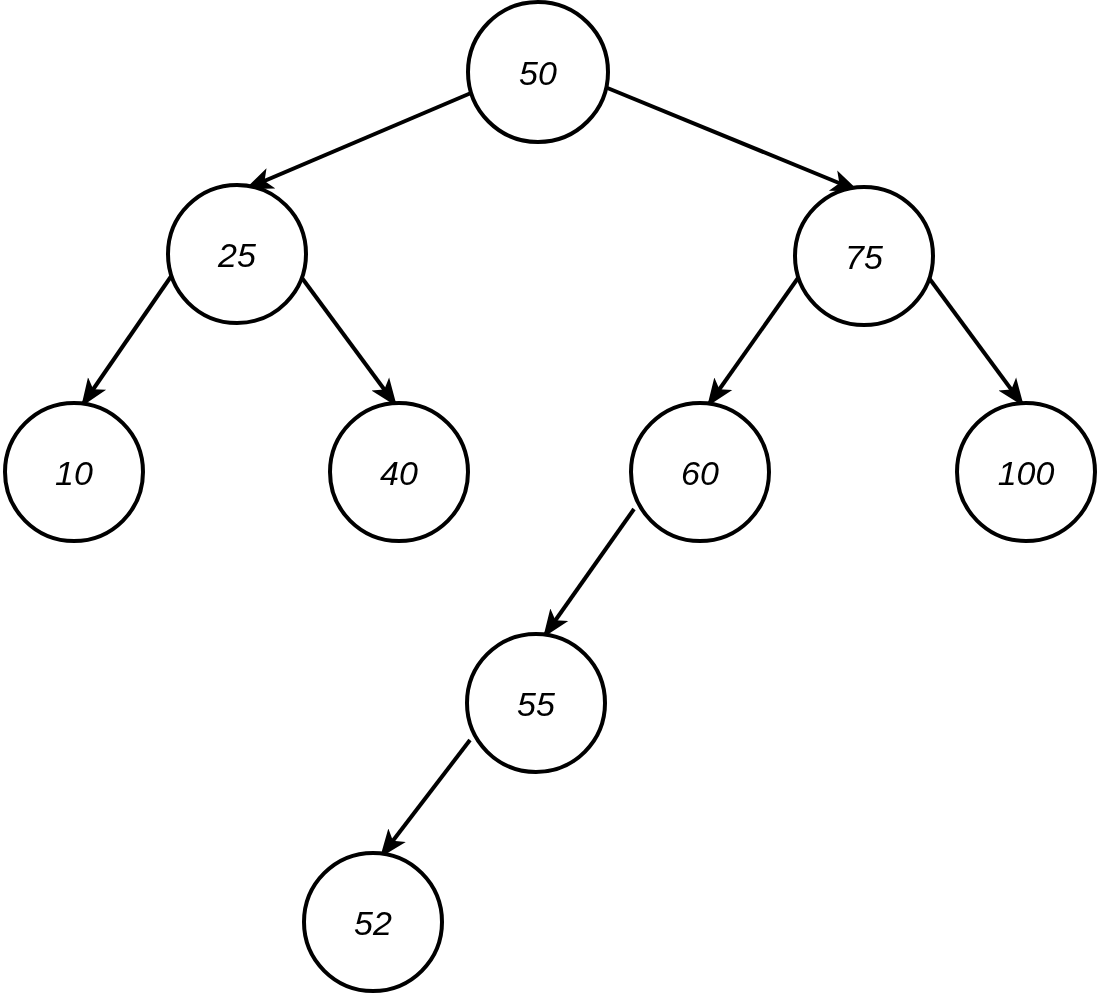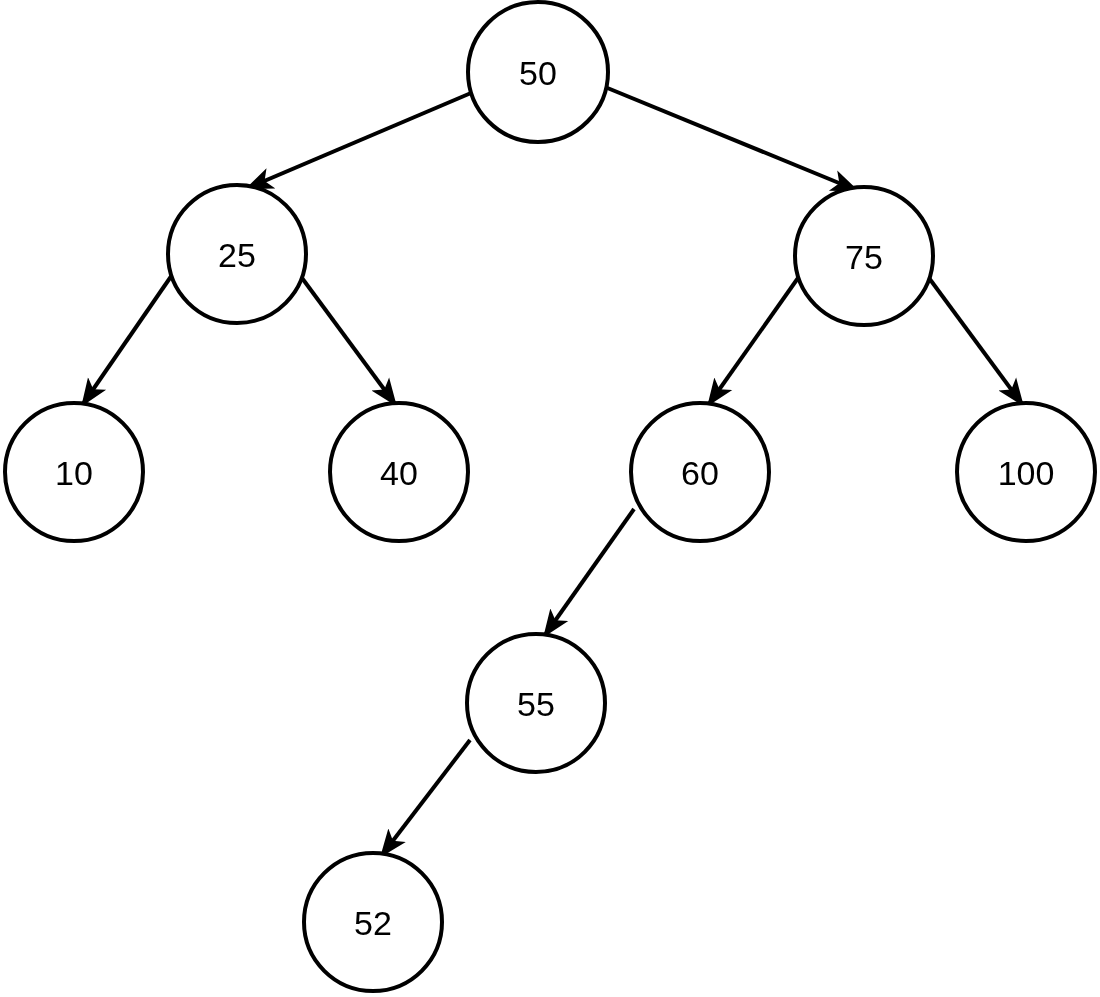--- a/index.html
+++ b/index.html
@@ -9,20 +9,21 @@
   }
   body {
     font-family: "Liberation Sans", sans-serif;
   }
   #diagram-canvas {
     position: relative;
     width: 1100px;
     height: 997px;
     background: #ffffff;
     overflow: hidden;
+    font-style: italic;
   }
   #tree-svg {
     position: absolute;
     top: 0;
     left: 0;
     width: 1100px;
     height: 997px;
     display: block;
   }
   .edge-line {

